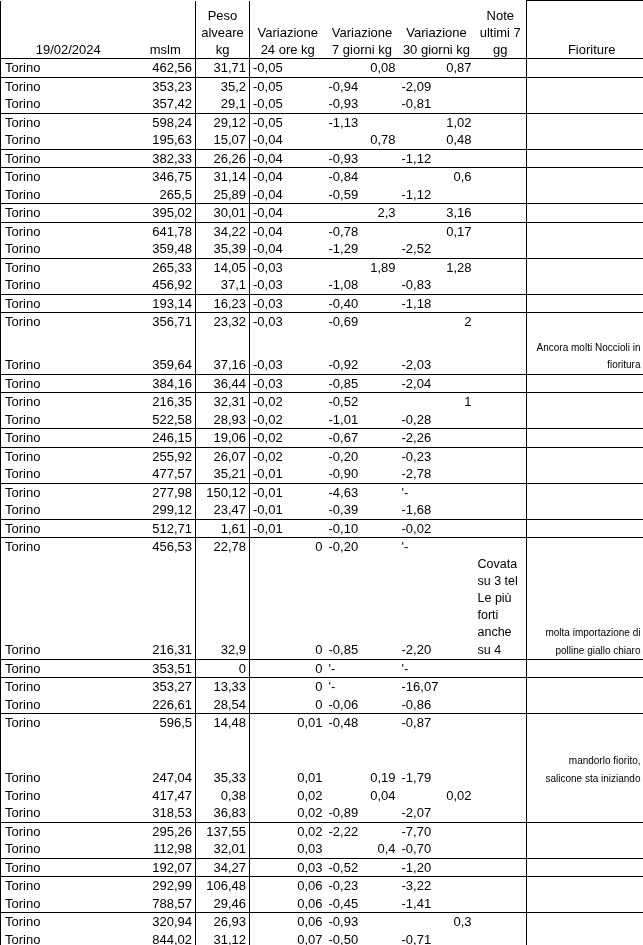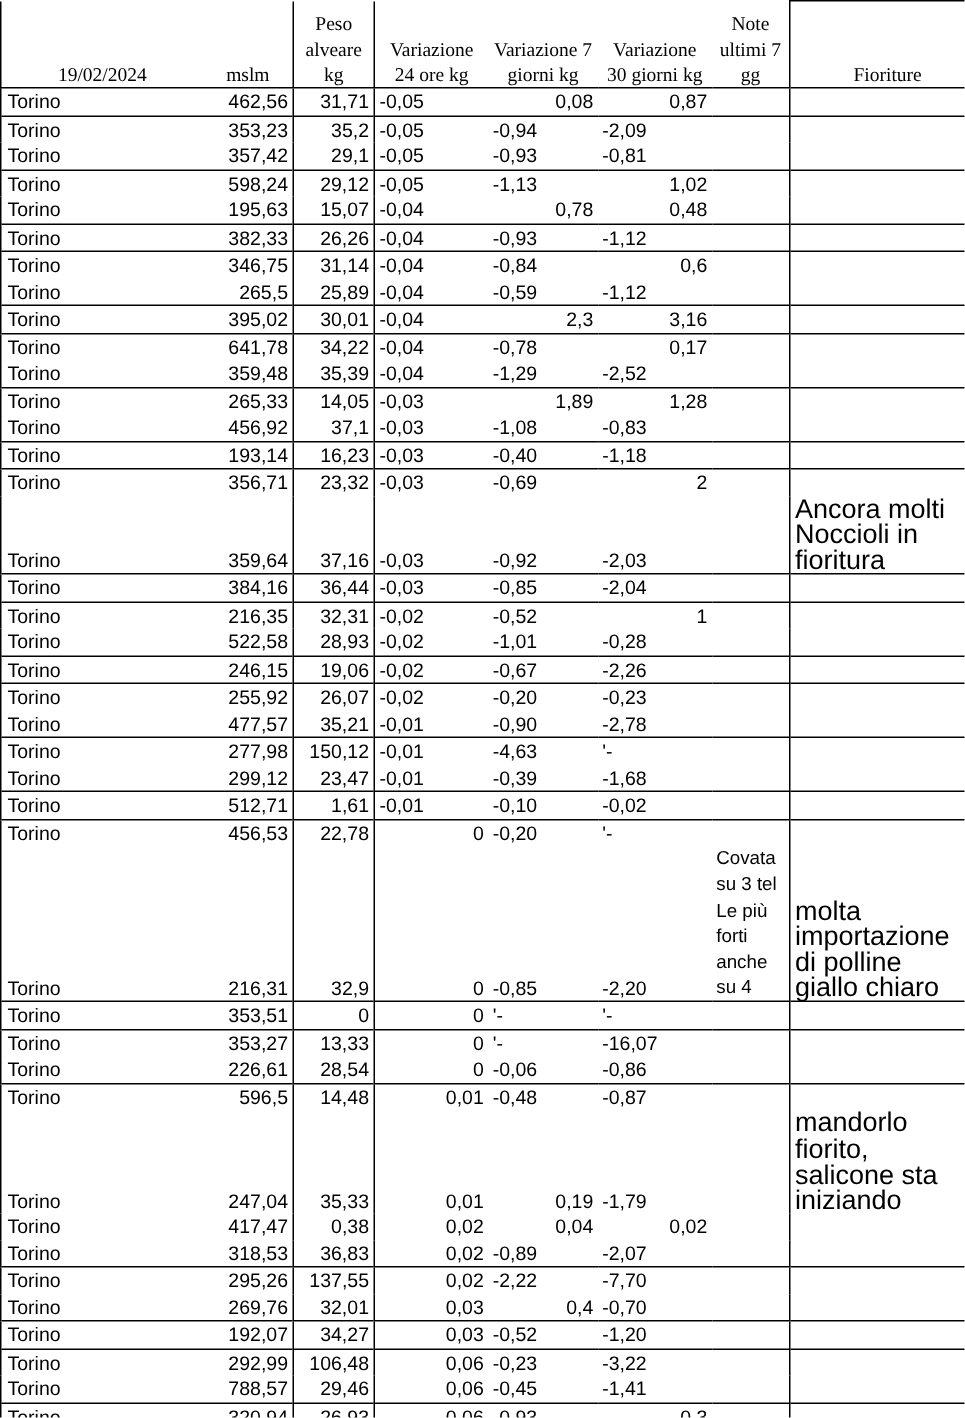--- a/index.html
+++ b/index.html
@@ -11,36 +11,36 @@
   col.c-mslm { width: 60px; }
   col.c-peso { width: 54px; }
   col.c-v24 { width: 76px; }
   col.c-v7  { width: 73px; }
   col.c-v30 { width: 76px; }
   col.c-note { width: 52px; }
   col.c-fior { width: 117px; }
   th, td { padding: 0 3px; white-space: nowrap; overflow: visible; vertical-align: bottom;
            line-height: 17.5px; font-weight: normal; }
   thead th { height: 57px; text-align: center; white-space: normal; line-height: 17px;
-             border-bottom: 1px solid #000; font-family: Liberation Serif, serif; }
+             border-bottom: 1px solid #000; }
   td { height: 17px; }
   .bl { border-left: 1px solid #000; }
   .first { border-left: 1px solid #000; }
   .top-border { border-top: 1px solid #000; padding-left: 16px; }
   tr.group-start td { border-top: 1px solid #000; }
   tr.last td { border-bottom: 1px solid #000; }
   .num { text-align: right; }
   .txt { text-align: left; }
   .city { padding-left: 4px; }
   .wrap { white-space: normal; line-height: 17.2px; }
   .h-tall16 td { height: 43px; }
   .h-tall27 td { height: 101px; }
   .h-tall32 td { height: 55px; }
   .note-cell { font-size: 12.5px; }
-  .fior-cell { font-size: 18px; }
+  .fior-cell { font-size: 10px; text-align: right; }
 </style>
 </head>
 <body>
 
 <div id="sheet">
   <table>
     <colgroup>
       <col class="c-city">
         <col class="c-mslm">
         <col class="c-peso">
@@ -408,21 +408,21 @@
     <td class="num">295,26</td>
     <td class="bl num">137,55</td>
     <td class="bl num">0,02</td>
     <td class="txt">-2,22</td>
     <td class="txt">-7,70</td>
     <td class="txt wrap note-cell"></td>
     <td class="bl txt wrap fior-cell"></td>
   </tr>
         <tr>
     <td class="first city txt">Torino</td>
-    <td class="num">269,76</td>
+    <td class="num">112,98</td>
     <td class="bl num">32,01</td>
     <td class="bl num">0,03</td>
     <td class="num">0,4</td>
     <td class="txt">-0,70</td>
     <td class="txt wrap note-cell"></td>
     <td class="bl txt wrap fior-cell"></td>
   </tr>
         <tr class="group-start">
     <td class="first city txt">Torino</td>
     <td class="num">192,07</td>

